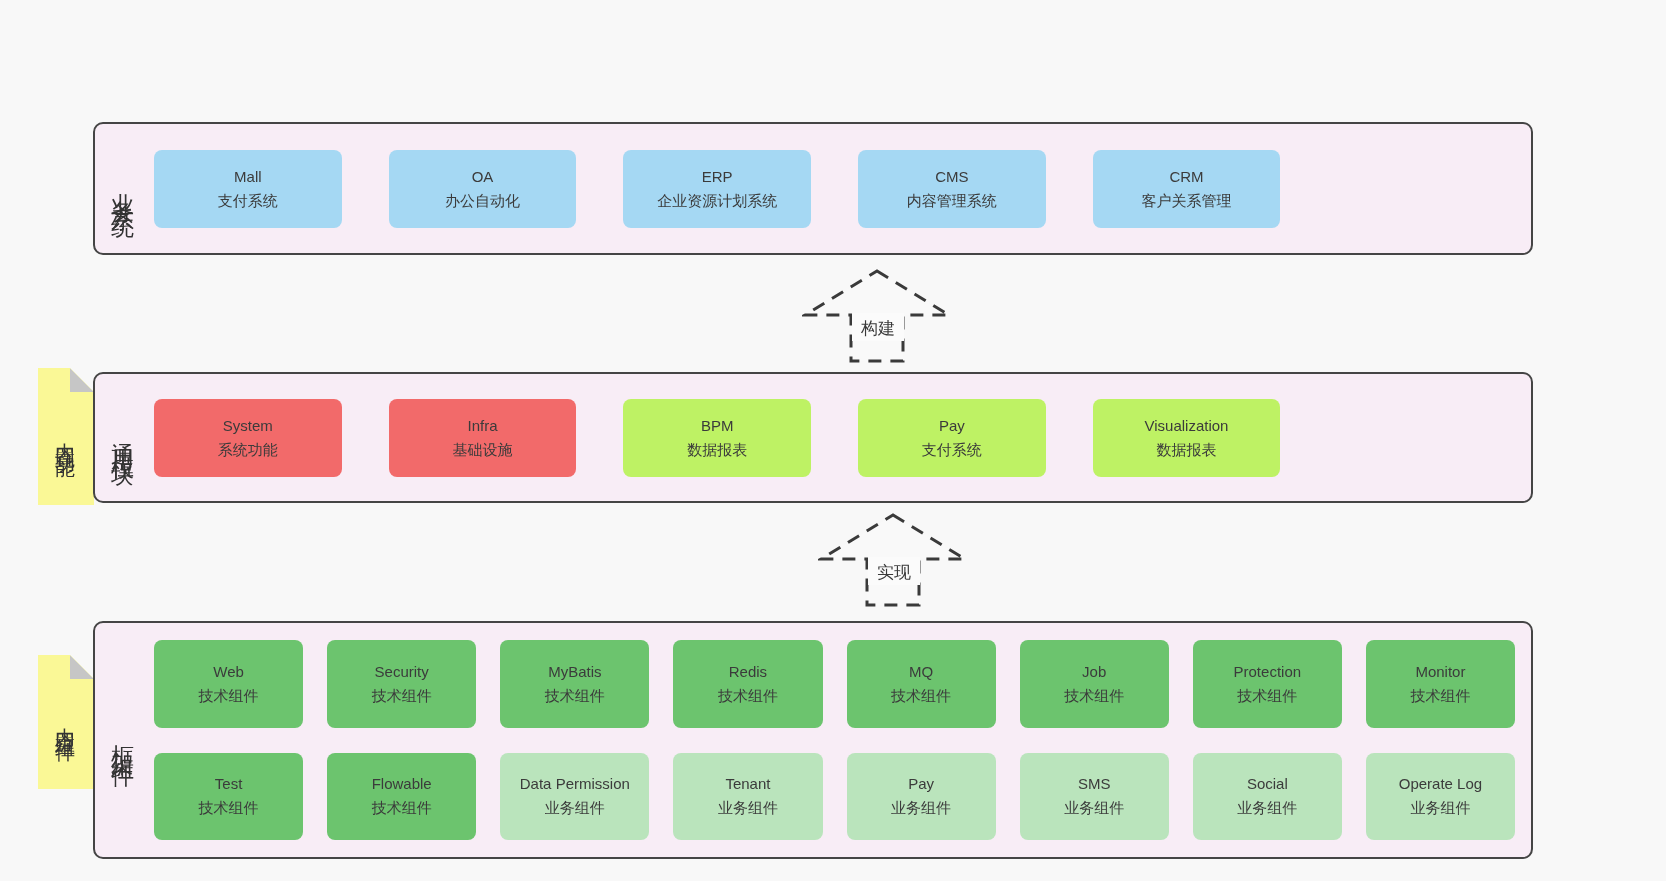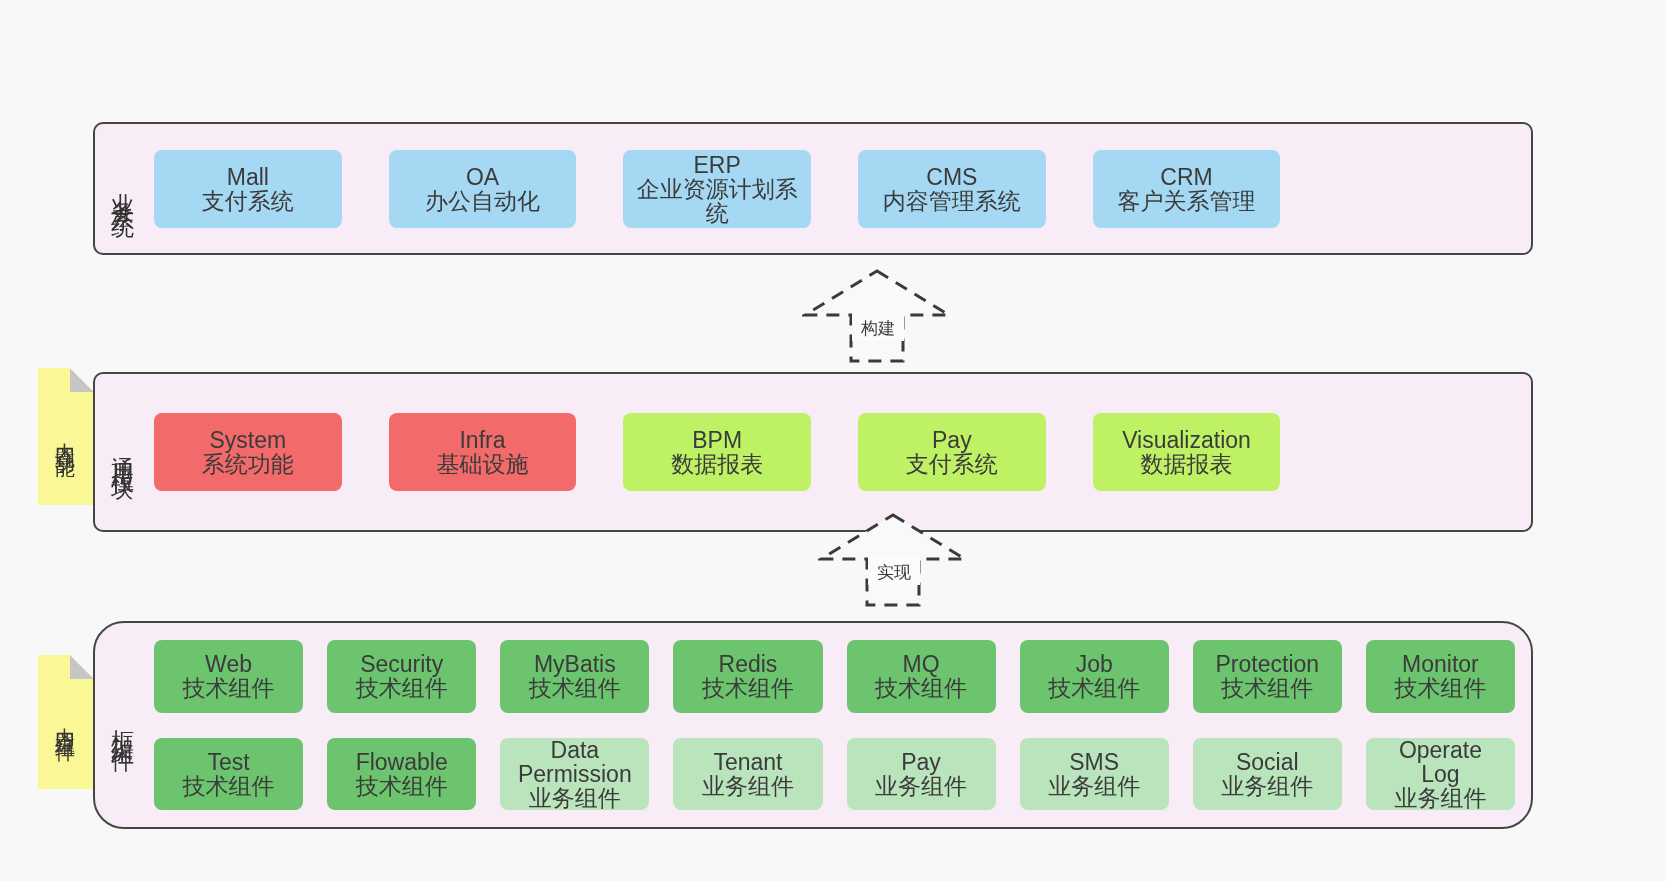--- a/index.html
+++ b/index.html
@@ -9,42 +9,42 @@
     font-family:"Liberation Sans","DejaVu Sans",sans-serif;
     color:#3b3b3b;
   }
   
   .layer{
     position:absolute;left:93px;width:1440px;
     background:#f8edf6;border:2px solid #454545;border-radius:10px;
     box-sizing:border-box;
   }
   .layer-1{top:122px;height:133px;}
-  .layer-2{top:372px;height:160px;}
-  .layer-3{top:621px;height:208px;border-radius:31px;}
+  .layer-2{top:372px;height:131px;}
+  .layer-3{top:621px;height:238px;}
   .layer-label{
     position:absolute;left:13px;top:50%;transform:translateY(-50%);
     writing-mode:vertical-rl;text-orientation:upright;
     font-size:23px;letter-spacing:7px;color:#333;white-space:nowrap;
   }
   
   .boxes6{
     position:absolute;left:59px;right:16px;top:0;bottom:0;
     display:grid;grid-template-columns:repeat(6,1fr);column-gap:47px;
     align-items:center;
   }
   .grid8{
     position:absolute;left:59px;right:16px;top:17px;bottom:17px;
     display:grid;grid-template-columns:repeat(8,1fr);grid-template-rows:1fr 1fr;
     column-gap:24px;row-gap:25px;
   }
   .box{
     border-radius:8px;display:flex;flex-direction:column;
     align-items:center;justify-content:center;text-align:center;
-    font-size:23px;line-height:24px;color:#3b3b3b;
+    font-size:15px;line-height:24px;color:#3b3b3b;
     height:78px;padding:0 10px;box-sizing:border-box;
   }
   .grid8 .box{height:auto;padding:0 16px;}
   .blue{background:#a5d8f3;}
   .red{background:#f26a6a;}
   .pink{background:#bef264;}
   .green{background:#6cc46e;}
   .lightgreen{background:#bae4bc;}
   
   .note{

